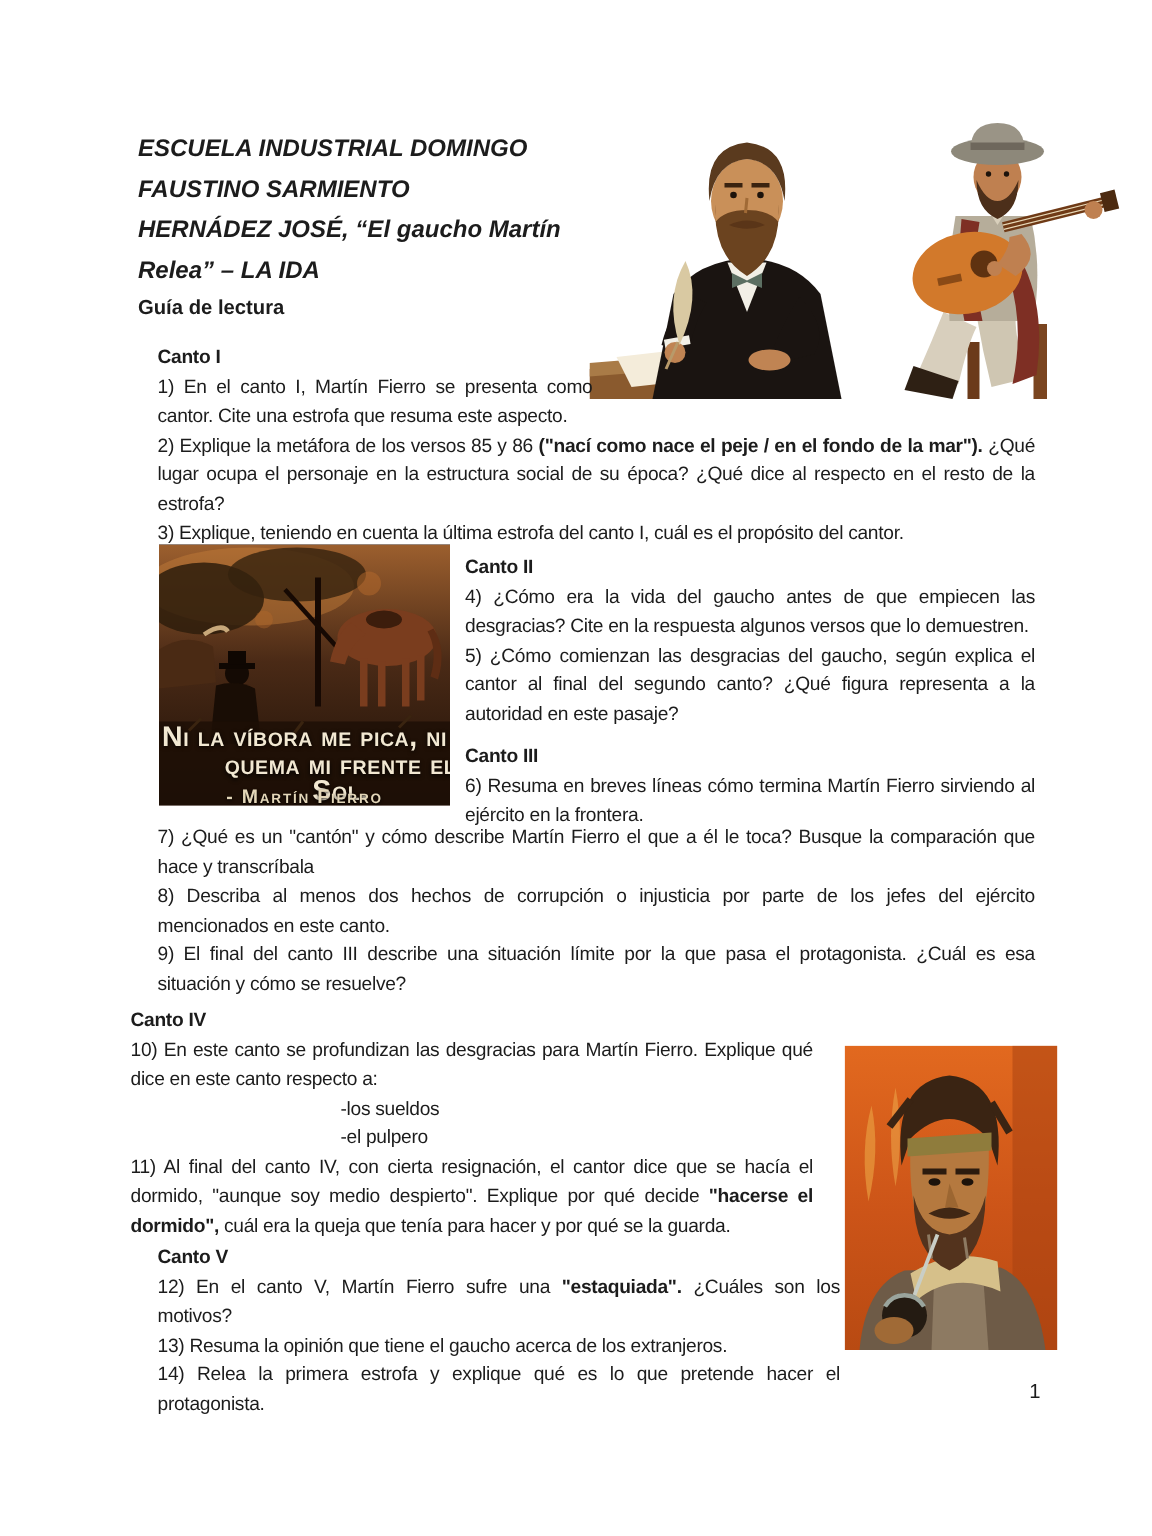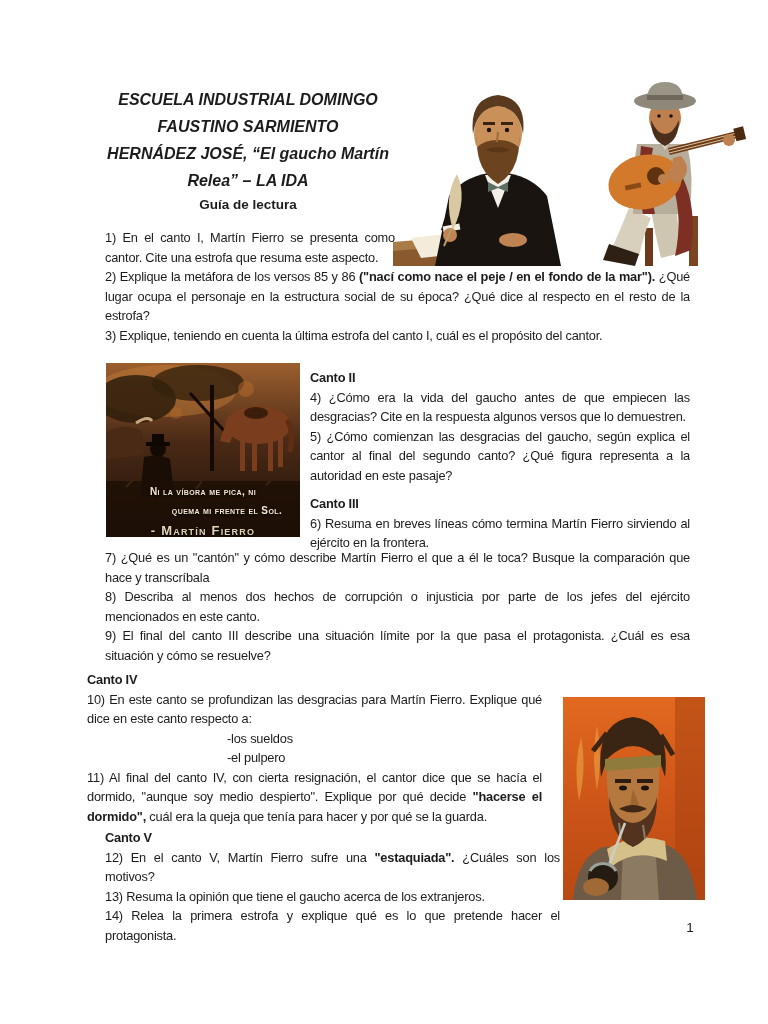--- a/index.html
+++ b/index.html
@@ -8,27 +8,27 @@
     font-family:"Liberation Sans", sans-serif; color:#1c1c1c;
     font-size:12.8px; letter-spacing:-0.2px; overflow:hidden;
   }
   .abs { position:absolute; }
   .line { line-height:19.5px; min-height:19.5px; }
   .jl { text-align:justify; text-align-last:justify; }
   .ll { text-align:left; }
   .b  { font-weight:700; }
   .h  { font-weight:700; }
   .gap { height:9px; }
-  .title-block { text-align:center; }
+  .title-block { }
   .title-line { font-weight:700; font-style:italic; font-size:16px; line-height:27px; letter-spacing:0; }
   .subtitle   { font-weight:700; font-size:13.5px; line-height:22px; letter-spacing:0; }
   .indent { padding-left:140px; }
   .quote-img { width:194px; height:174px; overflow:hidden; background:#2e1b0e; }
   .qi-text { position:absolute; left:0; width:100%; text-align:center; color:#f2e8d2;
-             font-weight:700; font-variant:small-caps; font-size:10px; letter-spacing:0.4px;
+             font-weight:700; font-variant:small-caps; font-size:19px; letter-spacing:0.4px;
              text-shadow:0 1px 3px rgba(0,0,0,0.9); line-height:17px; }
   .qi-attr { position:absolute; left:0; width:100%; text-align:center; color:#e3d6b8;
              font-weight:700; font-variant:small-caps; font-size:13px; letter-spacing:1.2px;
              text-shadow:0 1px 2px rgba(0,0,0,0.9); }
   .pagenum { font-size:13.5px; text-align:center; letter-spacing:0; }
   svg { display:block; }
 </style>
 </head>
 <body>
 
@@ -97,20 +97,21 @@
         <circle cx="266" cy="38" r="1.8" fill="#1d130b"></circle>
         <circle cx="278" cy="38" r="1.8" fill="#1d130b"></circle>
         <ellipse cx="272" cy="23" rx="31" ry="9" fill="#8d887a"></ellipse>
         <path d="M254,22 Q254,4 272,4 Q290,4 290,22 Z" fill="#9a9486"></path>
         <rect x="254" y="17" width="36" height="5" fill="#6e675c"></rect>
       </g>
     </svg>
   </div>
 
   <div class="abs" style="left:105px; top:228px; width:585px;">
+    <div class="line h ll">Canto I</div>
     <div style="width:290px;">
       <div class="line jl"><span>1) En el canto I, Martín Fierro se presenta como</span></div>
       <div class="line ll"><span>cantor. Cite una estrofa que resuma este aspecto.</span></div>
     </div>
     <div>
       <div class="line jl"><span>2) Explique la metáfora de los versos 85 y 86 </span><span class="b">("nací como nace el peje / en el fondo de la mar").</span><span> ¿Qué</span></div>
       <div class="line jl"><span>lugar ocupa el personaje en la estructura social de su época? ¿Qué dice al respecto en el resto de la</span></div>
       <div class="line ll"><span>estrofa?</span></div>
     </div>
     <div>

